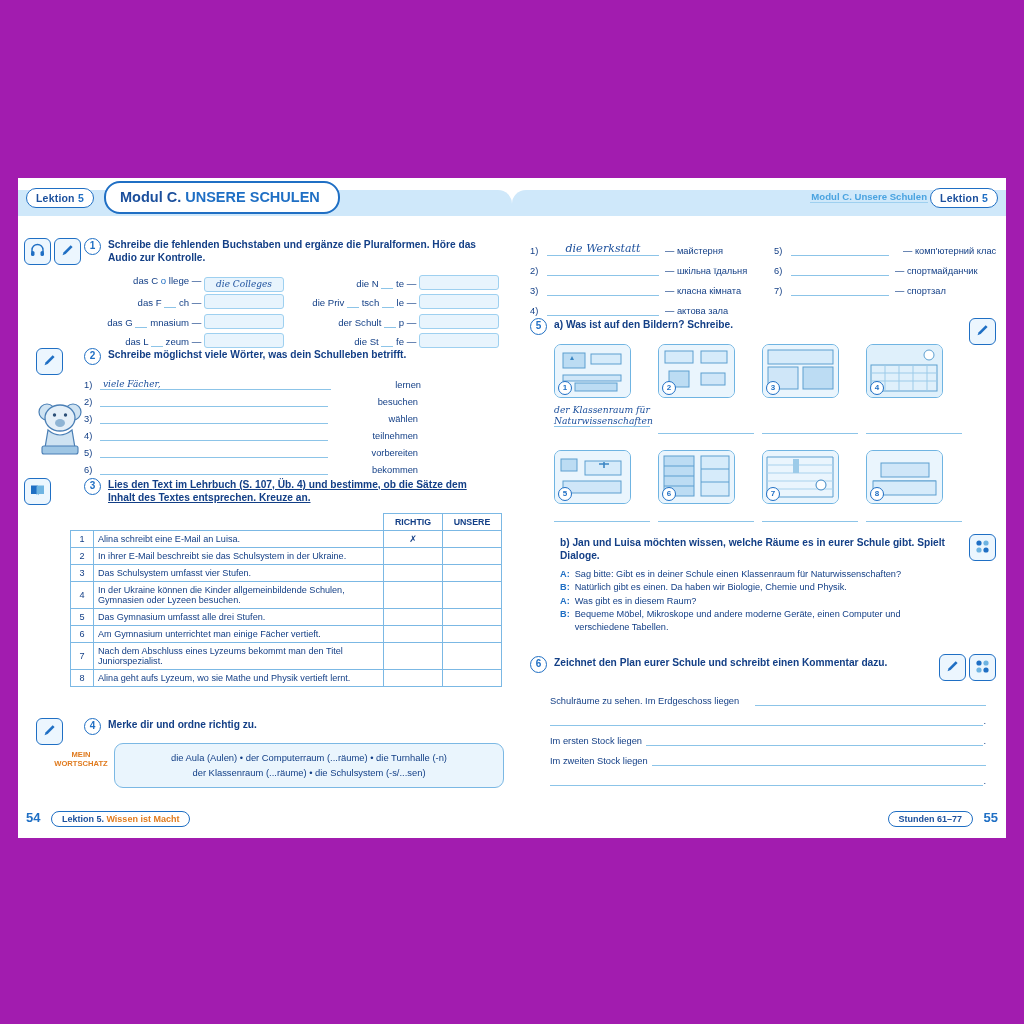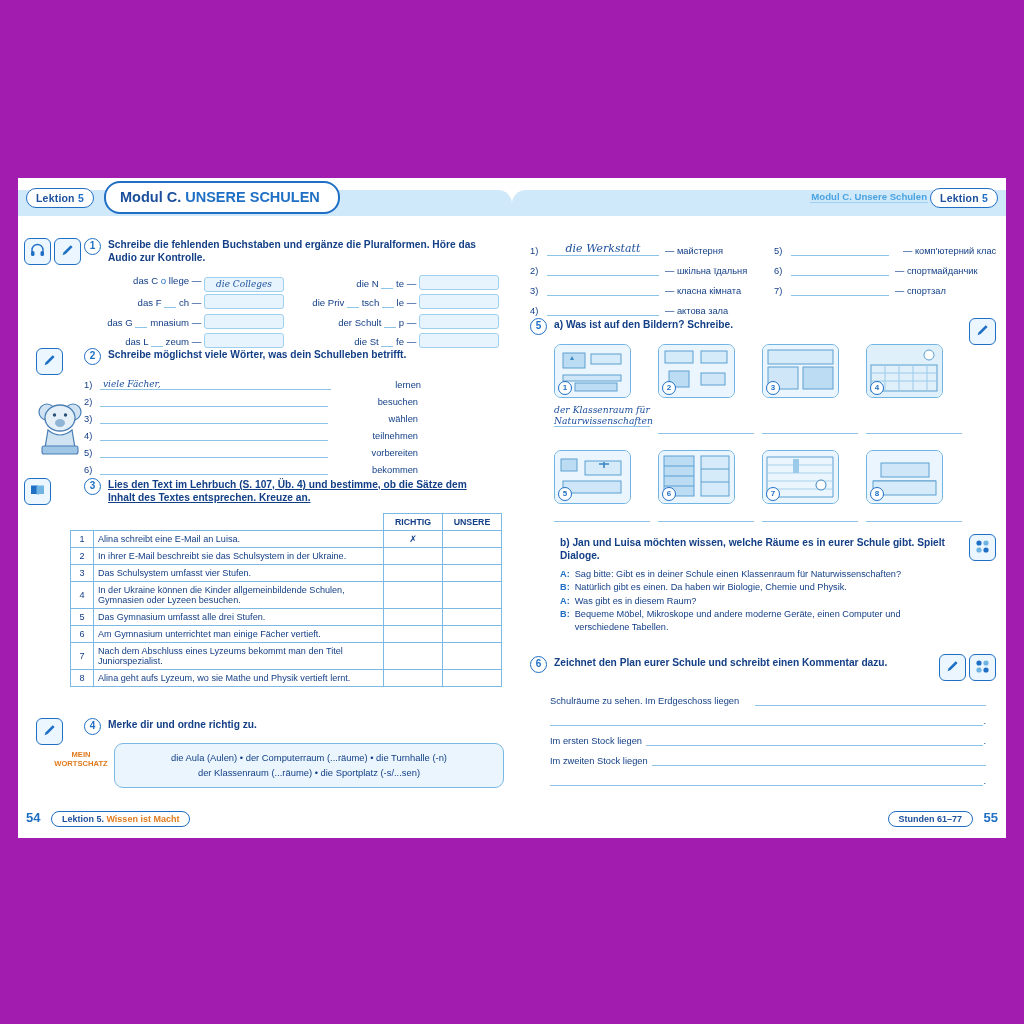--- a/index.html
+++ b/index.html
@@ -260,21 +260,21 @@
       <div style="display:flex;gap:7px;">
         <span class="exnum">4</span>
         <div class="ex-head">Merke dir und ordne richtig zu.</div>
       </div>
     </div>
     <div class="mein" style="left:36px;top:572px;width:54px;">
       MEIN<br>WORTSCHATZ
     </div>
     <div class="wordbox" style="position:absolute;left:96px;top:565px;width:368px;">
       <div>die Aula (Aulen) • der Computerraum (...räume) • die Turnhalle (-n)</div>
-      <div>der Klassenraum (...räume) • die Sportplatz (-s/...sen)</div>
+      <div>der Klassenraum (...räume) • die Schulsystem (-s/...sen)</div>
     </div>
 
     <div style="position:absolute;left:8px;top:630px;">
       <span class="footnum">54</span>
       <span class="foot-tag" style="margin-left:6px;">
         <span>Lektion 5.</span>
         <span style="color:#e07b1f;">Wissen ist Macht</span>
       </span>
     </div>
   </div>

